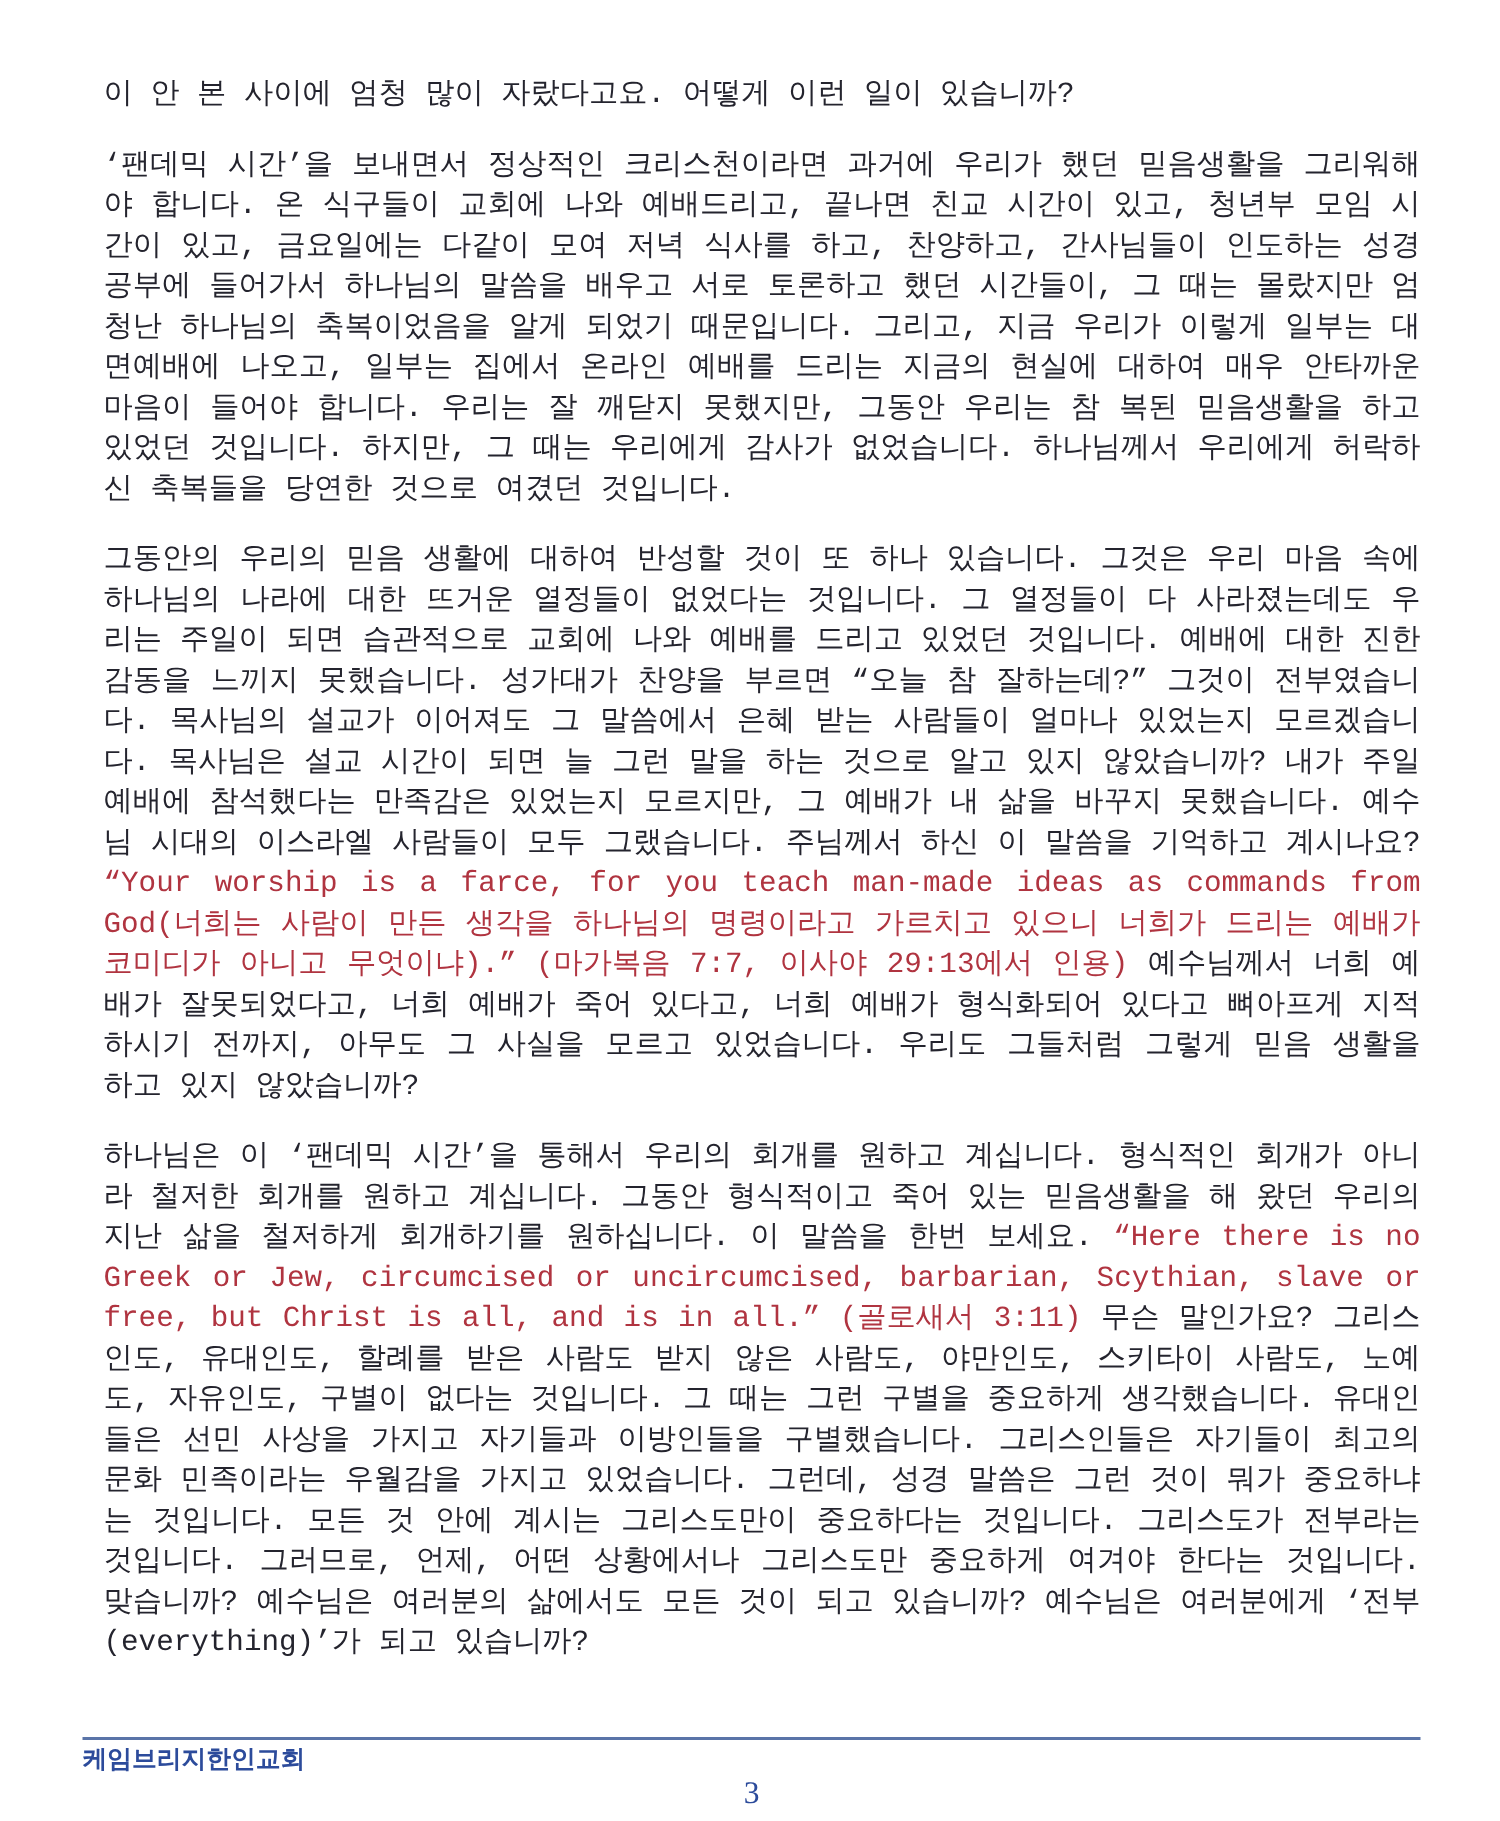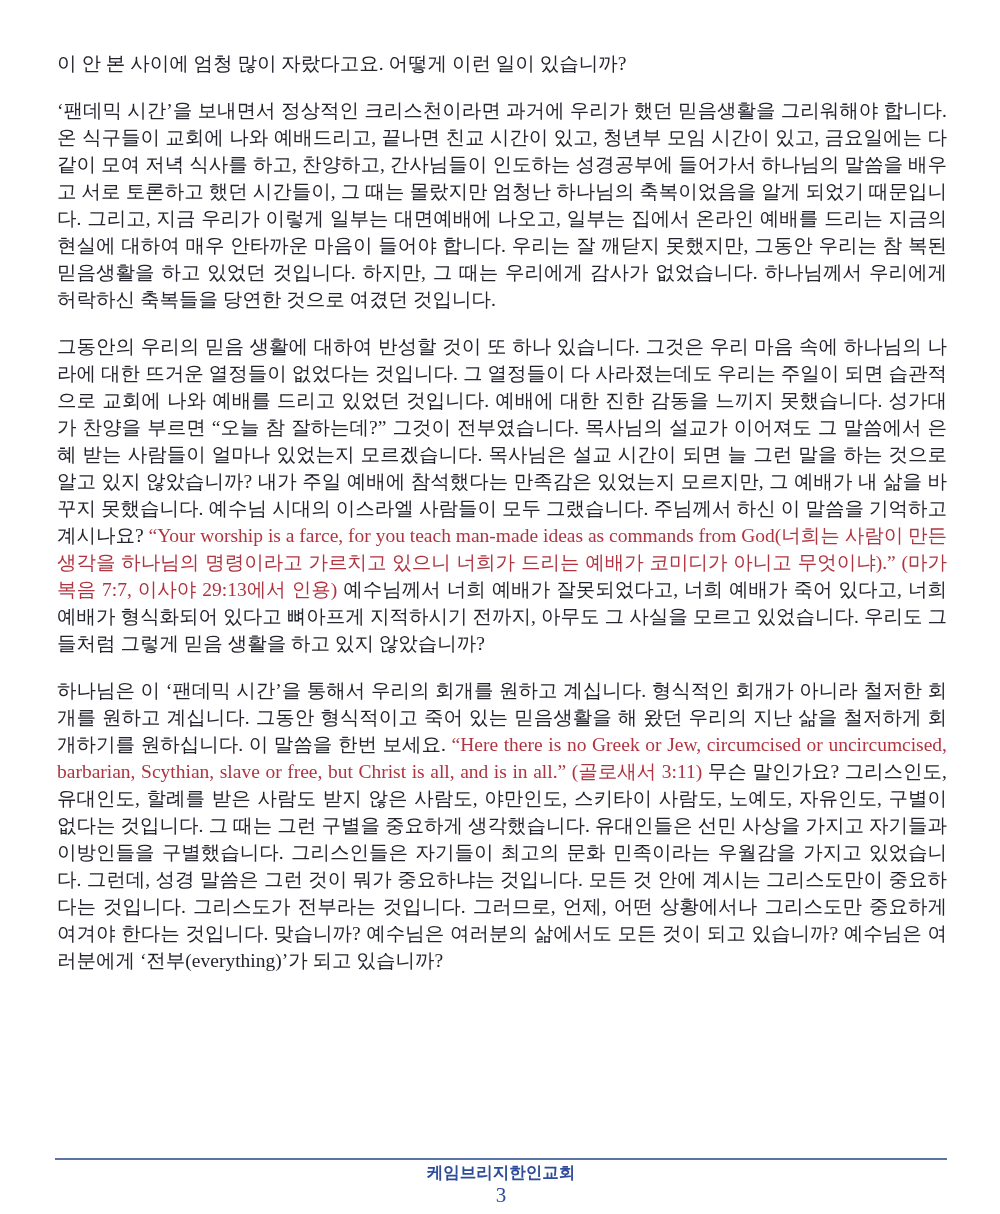--- a/index.html
+++ b/index.html
@@ -14,34 +14,34 @@
     overflow: hidden;
   }
   .content {
     position: absolute;
     left: 55px; top: 50px; width: 892px;
     font-size: 19.5px;
     line-height: 27px;
     color: var(--body-text, #24242e);
     text-align: justify;
   }
-  .para { margin: 0 0 20px 2px; }
+  .para { margin: 0 0 20px 14px; font-family: Liberation Mono, monospace; }
   .run { white-space: pre-wrap; }
   .run.red { color: var(--highlight-red, #b03440); }
   .footer {
     position: absolute;
     left: 55px; top: 1158px; width: 892px;
   }
   .footer-rule {
     border: none;
     border-top: 2px solid var(--rule-blue, #5a74a8);
     margin: 0 0 3px 0;
   }
   .church {
-    text-align: center;
+    text-align: left;
     color: var(--footer-blue, #2c4b9b);
     font-weight: bold;
     font-size: 16.5px;
     line-height: 20px;
   }
   .pagenum {
     text-align: center;
     color: var(--footer-blue, #2c4b9b);
     font-size: 21px;
     line-height: 24px;

